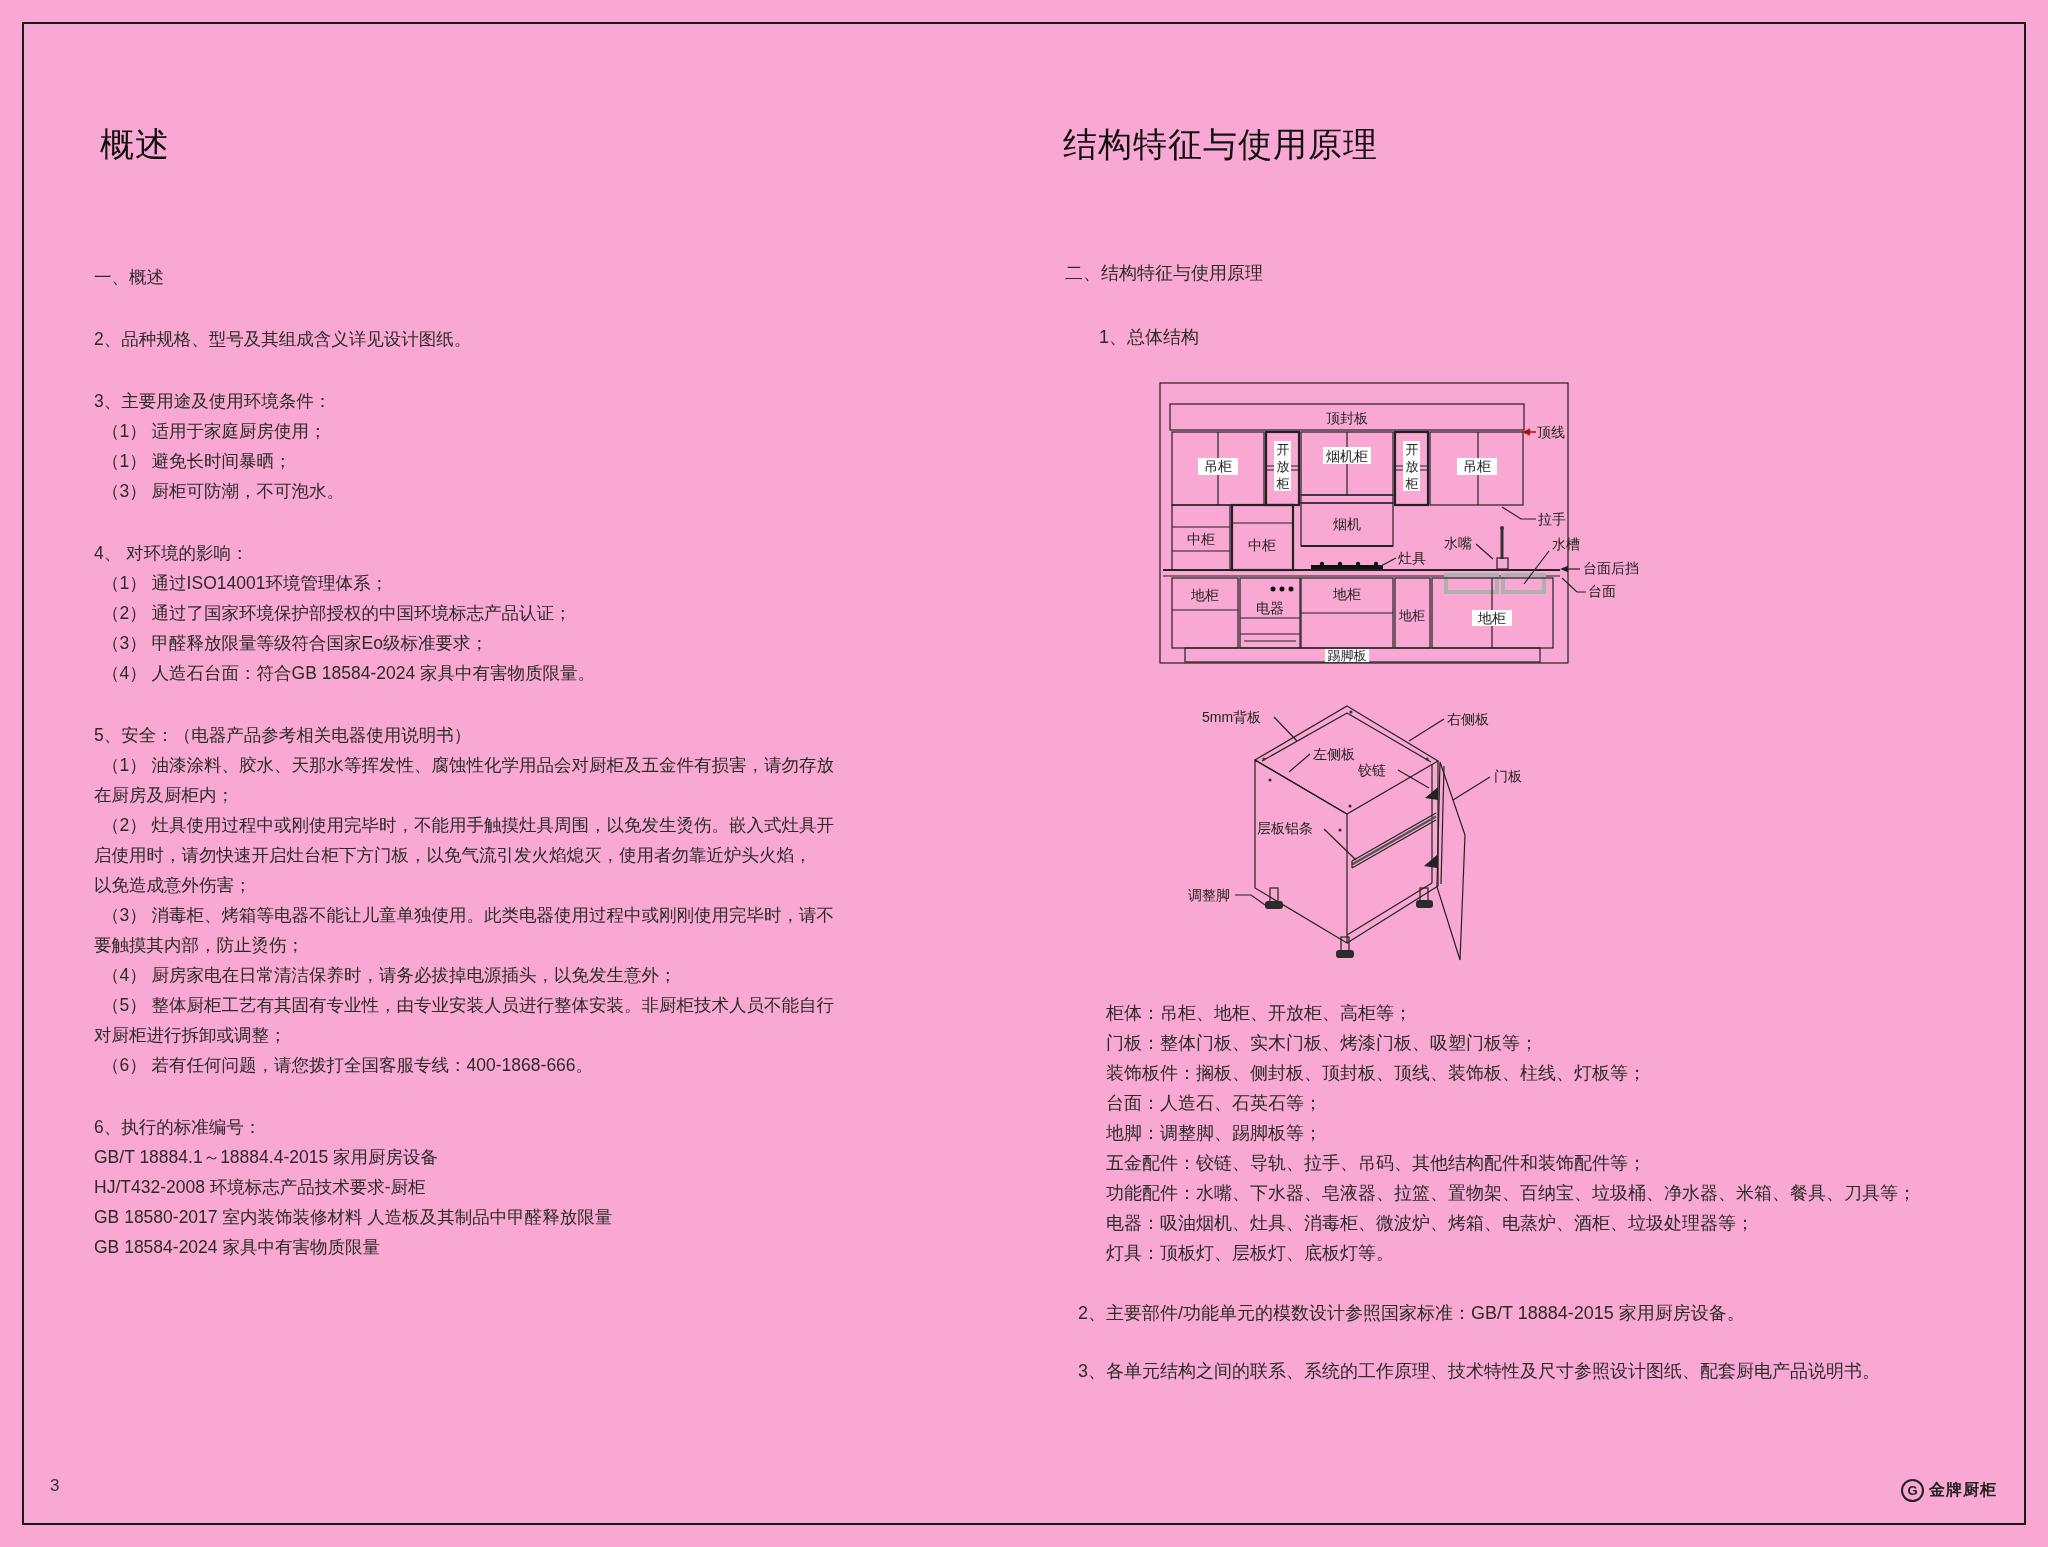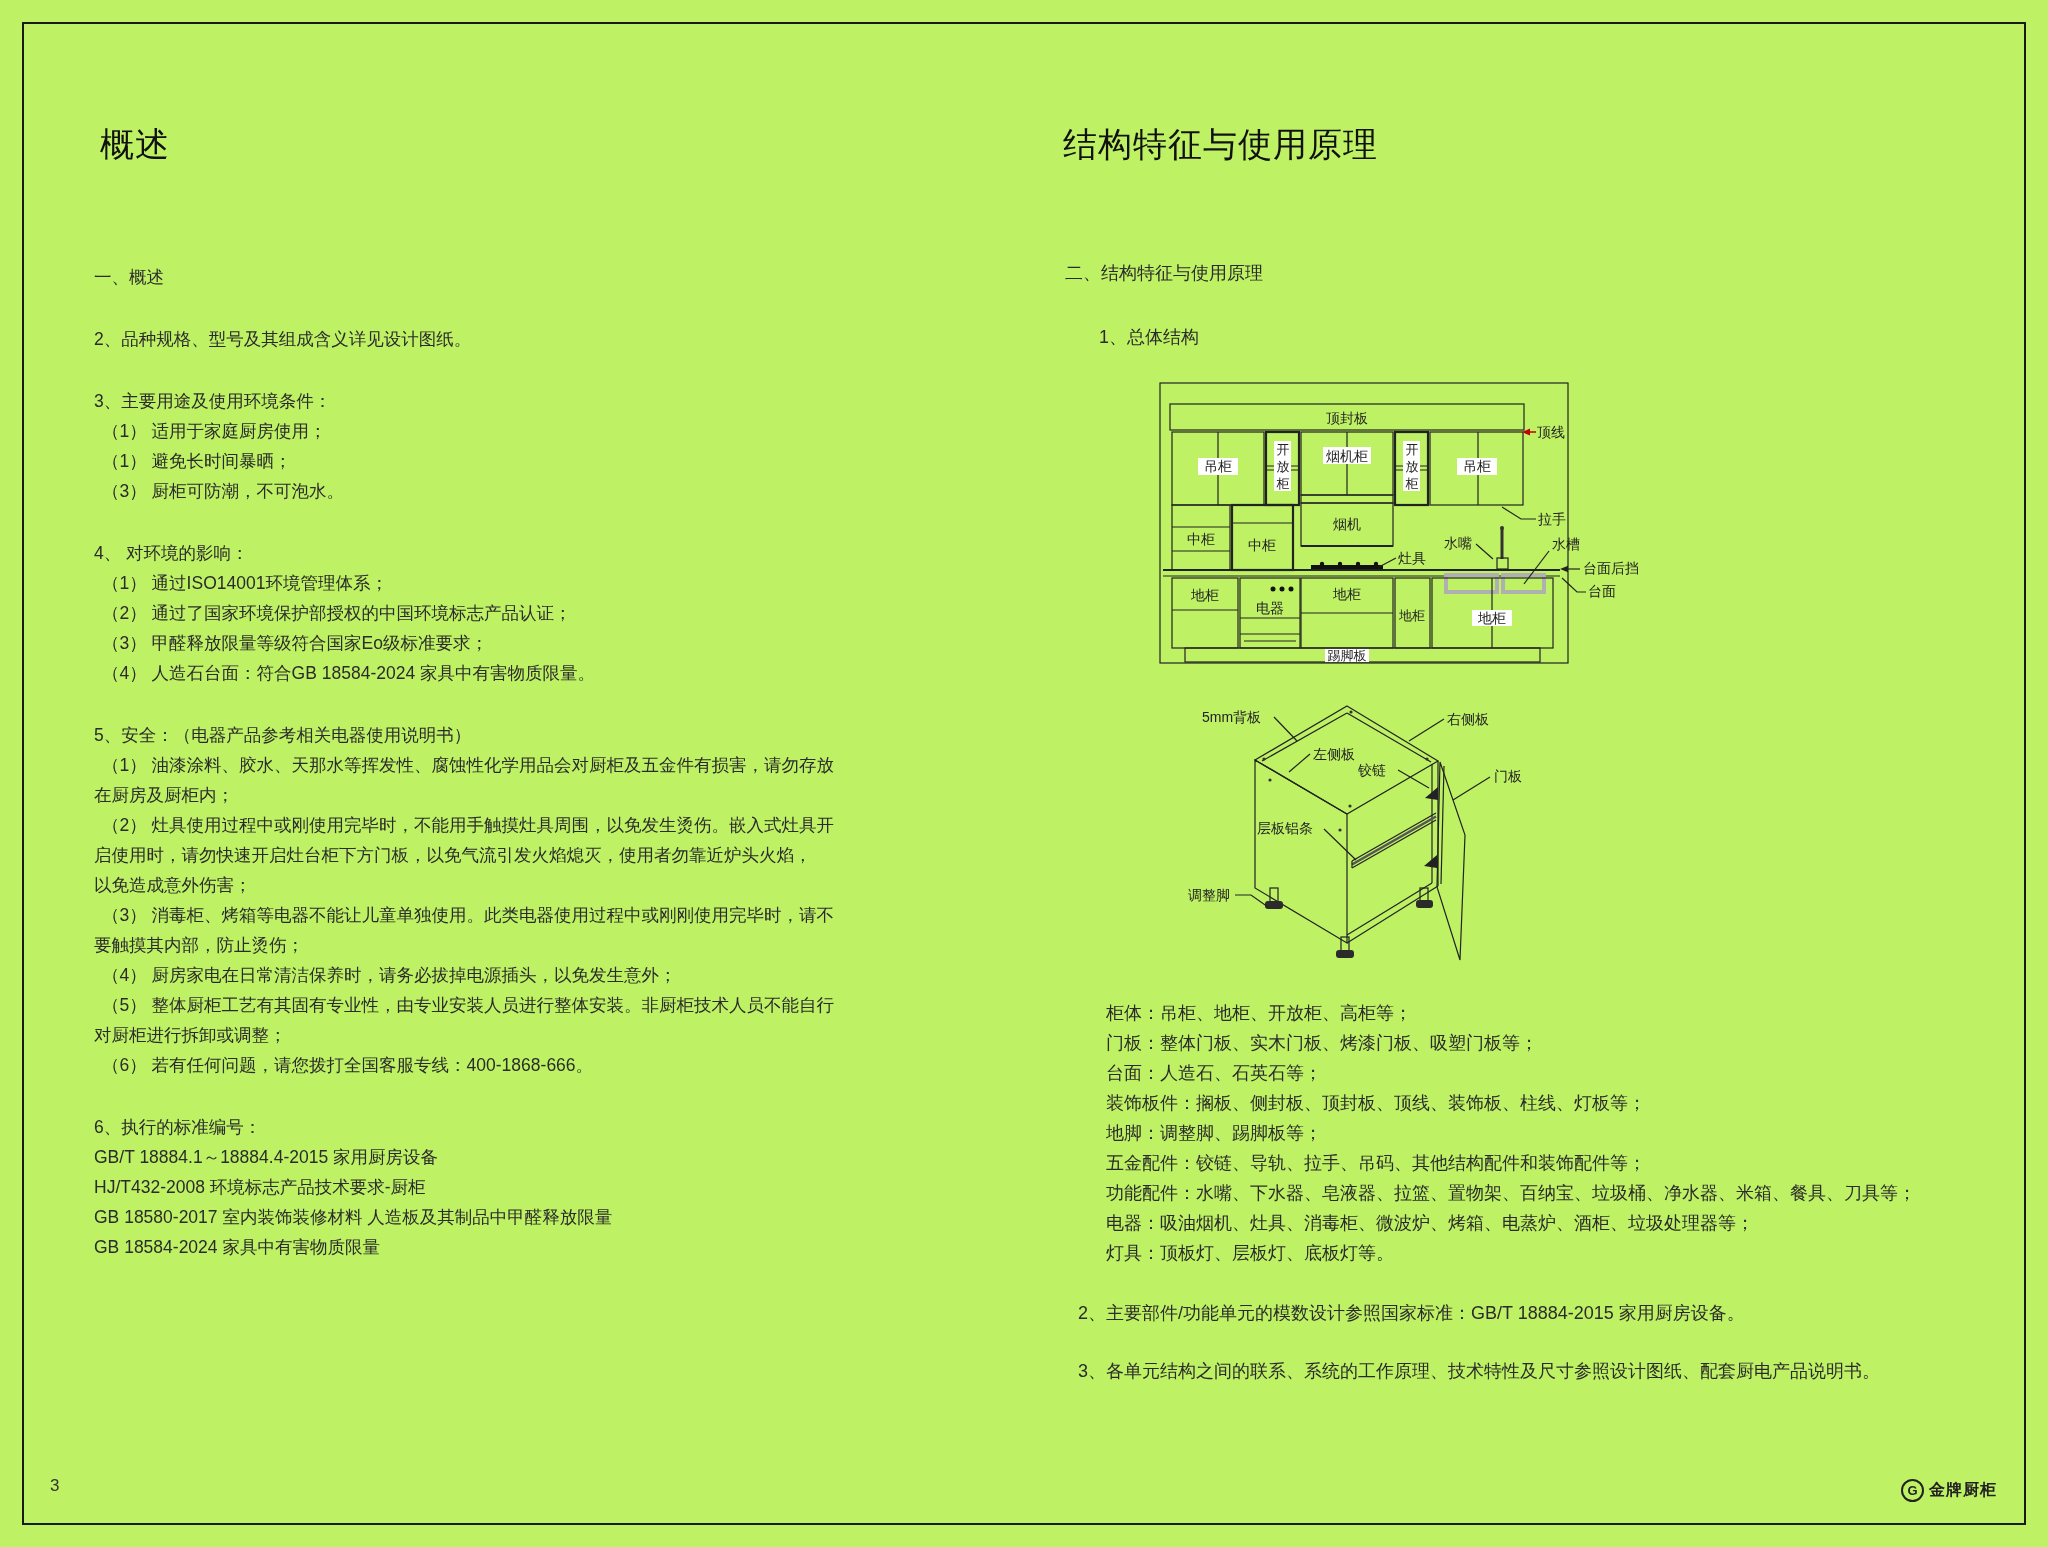--- a/index.html
+++ b/index.html
@@ -1,16 +1,16 @@
 <!DOCTYPE html>
 <html><head>
 <meta charset="utf-8">
 <style>
   html,body{margin:0;padding:0;background:#e8e8e8;}
-  .stage{position:relative;width:2048px;height:1547px;background:#bef264;overflow:hidden;
+  .stage{position:relative;width:2048px;height:1547px;background:#f9a8d4;overflow:hidden;
          font-family:"Liberation Sans","DejaVu Sans",sans-serif;color:#2b2b2b;}
   .page-border{position:absolute;left:22px;top:22px;right:22px;bottom:22px;
                border:2px solid #1a1a1a;pointer-events:none;}
   .col-title{position:absolute;font-size:34px;line-height:40px;color:#111;letter-spacing:1px;white-space:nowrap;}
   .body-col{position:absolute;font-size:17.5px;line-height:30px;color:#2b2b2b;}
   .blk{margin:0 0 32px 0;}
   .ln{white-space:nowrap;height:30px;}
   .ln.ind{padding-left:8px;}
   .rline{position:absolute;font-size:18px;line-height:30px;white-space:nowrap;color:#2b2b2b;}
   .list .ln{height:30px;}
@@ -277,22 +277,22 @@
     <text x="1313" y="759">左侧板</text>
     <text x="1358" y="775">铰链</text>
     <text x="1494" y="781">门板</text>
     <text x="1257" y="833">层板铝条</text>
     <text x="1188" y="900">调整脚</text>
   </svg>
 
   <div class="rline list" style="left:1106px;top:998px;">
     <div class="ln">柜体：吊柜、地柜、开放柜、高柜等；</div>
     <div class="ln">门板：整体门板、实木门板、烤漆门板、吸塑门板等；</div>
+    <div class="ln">装饰板件：搁板、侧封板、顶封板、顶线、装饰板、柱线、灯板等；</div>
     <div class="ln">台面：人造石、石英石等；</div>
-    <div class="ln">装饰板件：搁板、侧封板、顶封板、顶线、装饰板、柱线、灯板等；</div>
     <div class="ln">地脚：调整脚、踢脚板等；</div>
     <div class="ln">五金配件：铰链、导轨、拉手、吊码、其他结构配件和装饰配件等；</div>
     <div class="ln">功能配件：水嘴、下水器、皂液器、拉篮、置物架、百纳宝、垃圾桶、净水器、米箱、餐具、刀具等；</div>
     <div class="ln">电器：吸油烟机、灶具、消毒柜、微波炉、烤箱、电蒸炉、酒柜、垃圾处理器等；</div>
     <div class="ln">灯具：顶板灯、层板灯、底板灯等。</div>
   </div>
 
   <div class="rline" style="left:1078px;top:1298px;">2、主要部件/功能单元的模数设计参照国家标准：GB/T 18884-2015 家用厨房设备。</div>
   <div class="rline" style="left:1078px;top:1356px;">3、各单元结构之间的联系、系统的工作原理、技术特性及尺寸参照设计图纸、配套厨电产品说明书。</div>
 

